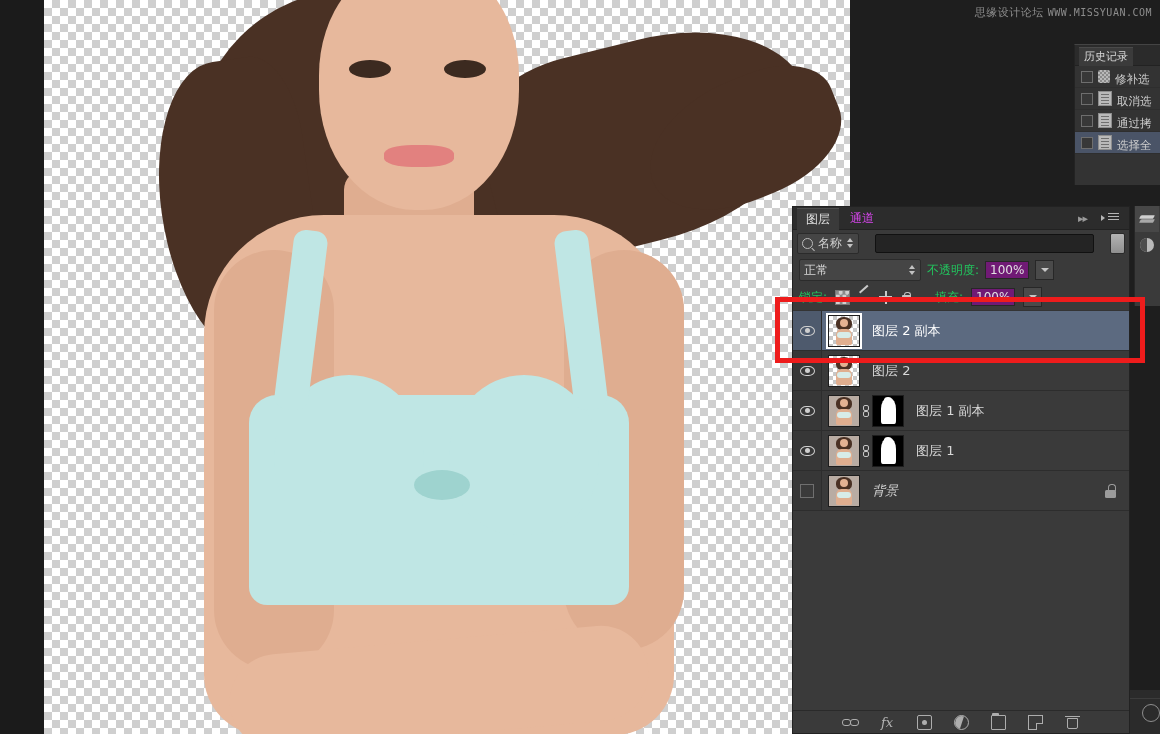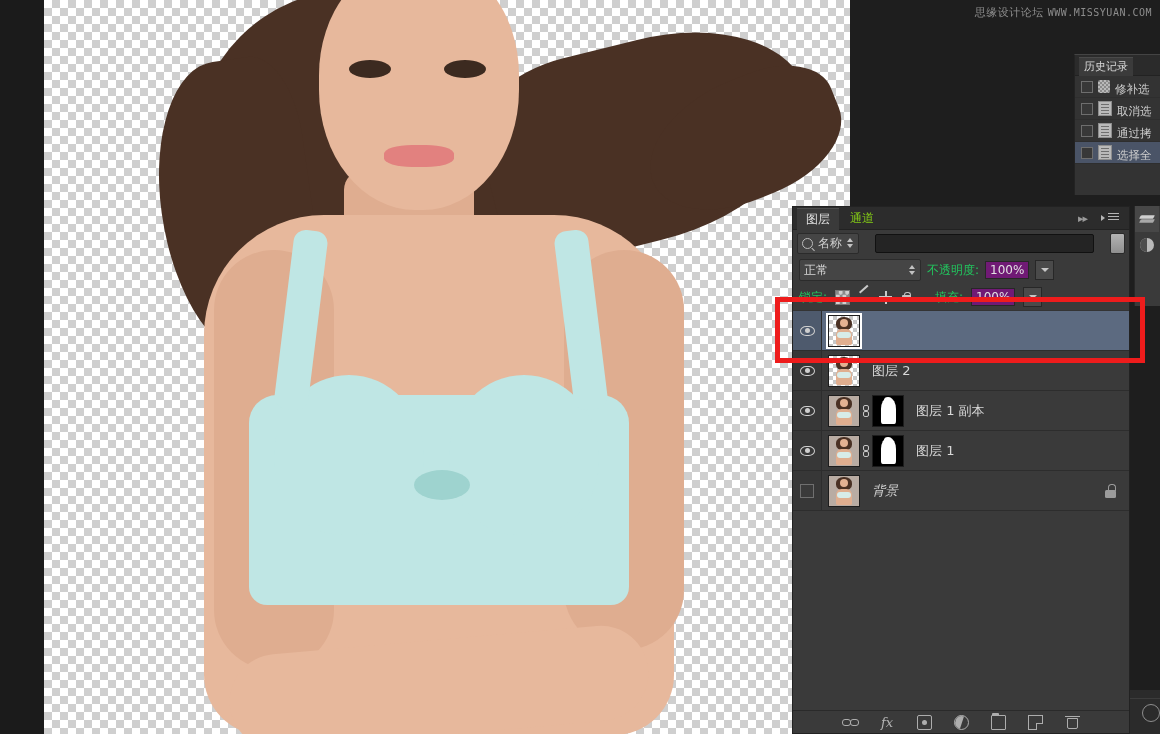--- a/index.html
+++ b/index.html
@@ -34,21 +34,21 @@
 
   
   #watermark{
     position:absolute;right:8px;top:5px;color:#8d8d8d;font-size:11px;
     letter-spacing:.5px;white-space:nowrap;font-family:"DejaVu Sans",sans-serif;
   }
   #watermark .wm-en{font-family:"DejaVu Sans Mono","Liberation Mono",monospace;font-size:10px;}
 
   
   #history-panel{
-    position:absolute;left:1074px;top:54px;width:86px;height:140px;
+    position:absolute;left:1074px;top:44px;width:86px;height:140px;
     background:#f9a8d4;border-top:1px solid #444;border-left:1px solid #232323;
     font-size:11px;color:#c8c8c8;overflow:hidden;
   }
   #history-tabbar{height:20px;background:#2b2b2b;border-bottom:1px solid #222;position:relative;}
   #history-tab{
     position:absolute;left:4px;top:2px;height:18px;line-height:18px;padding:0 5px;
     background:#3b3b3b;color:#d8d8d8;font-size:11px;border-top:1px solid #4a4a4a;
   }
   .hrow{height:21px;display:flex;align-items:center;gap:5px;padding-left:6px;border-bottom:1px solid #2e2e2e;}
   .hrow.sel{background:#4a5467;}
@@ -66,21 +66,21 @@
   
   #layers-panel{
     position:absolute;left:792px;top:206px;width:338px;height:528px;
     background:#343434;border:1px solid #222;box-sizing:border-box;
   }
   #panel-tabbar{
     height:22px;background:#2c2c2c;position:relative;border-bottom:1px solid #222;
   }
   .ptab{
     position:absolute;top:1px;height:21px;line-height:21px;padding:0 9px;
-    font-size:12px;color:#84cc16;
+    font-size:12px;color:#d946ef;
   }
   .ptab.active{background:#3a3a3a;color:#e0e0e0;border-top:1px solid #4d4d4d;}
   #tab-layers{left:4px;}
   #tab-channels{left:48px;}
   #panel-collapse{
     position:absolute;right:42px;top:5px;color:#9a9a9a;font-size:11px;letter-spacing:-1px;
   }
   #panel-menu{
     position:absolute;right:8px;top:4px;width:20px;height:13px;color:#b0b0b0;font-size:11px;
   }
@@ -352,20 +352,21 @@
           <span class="eye"></span>
         </div>
         <div class="thumb ghost sel-outline">
           <div class="mini">
               <div class="m-hair"></div>
               <div class="m-face"></div>
               <div class="m-body"></div>
               <div class="m-bra"></div>
             </div>
         </div>
+        <div class="layer-name">图层 2 副本</div>
       </div>
 
       <div class="layer-row">
         <div class="vis-cell">
           <span class="eye"></span>
         </div>
         <div class="thumb ghost">
           <div class="mini">
               <div class="m-hair"></div>
               <div class="m-face"></div>

